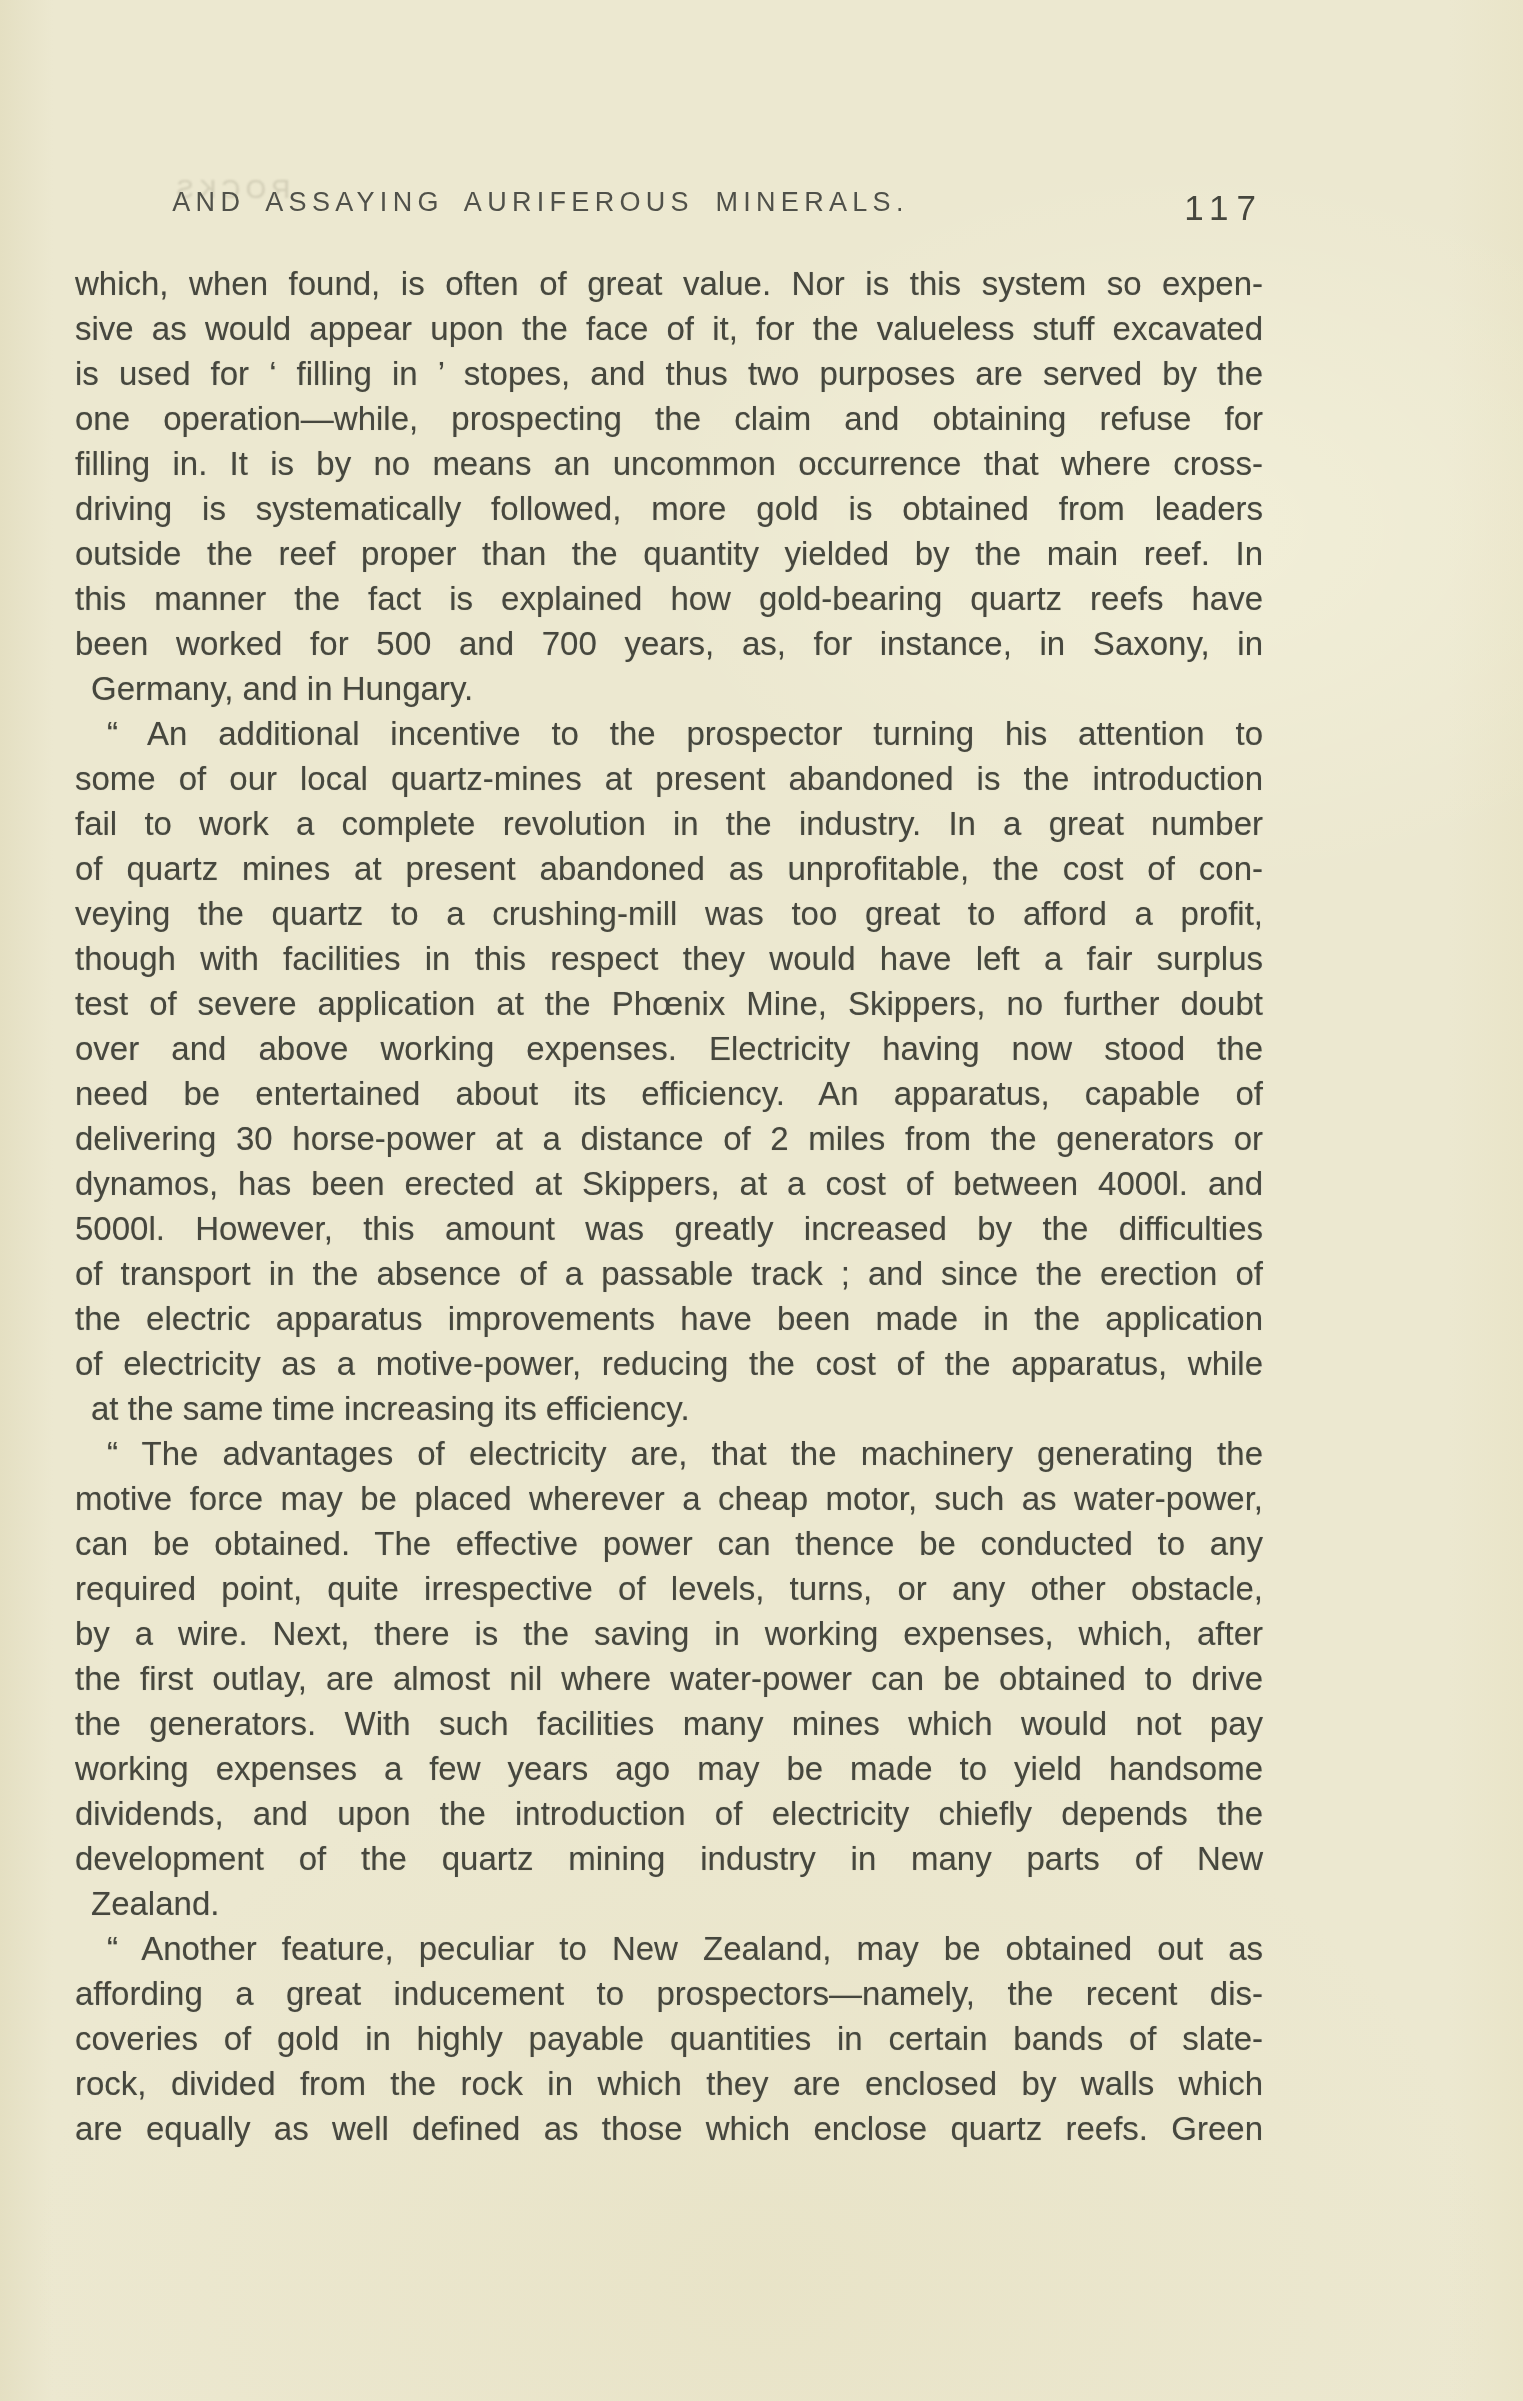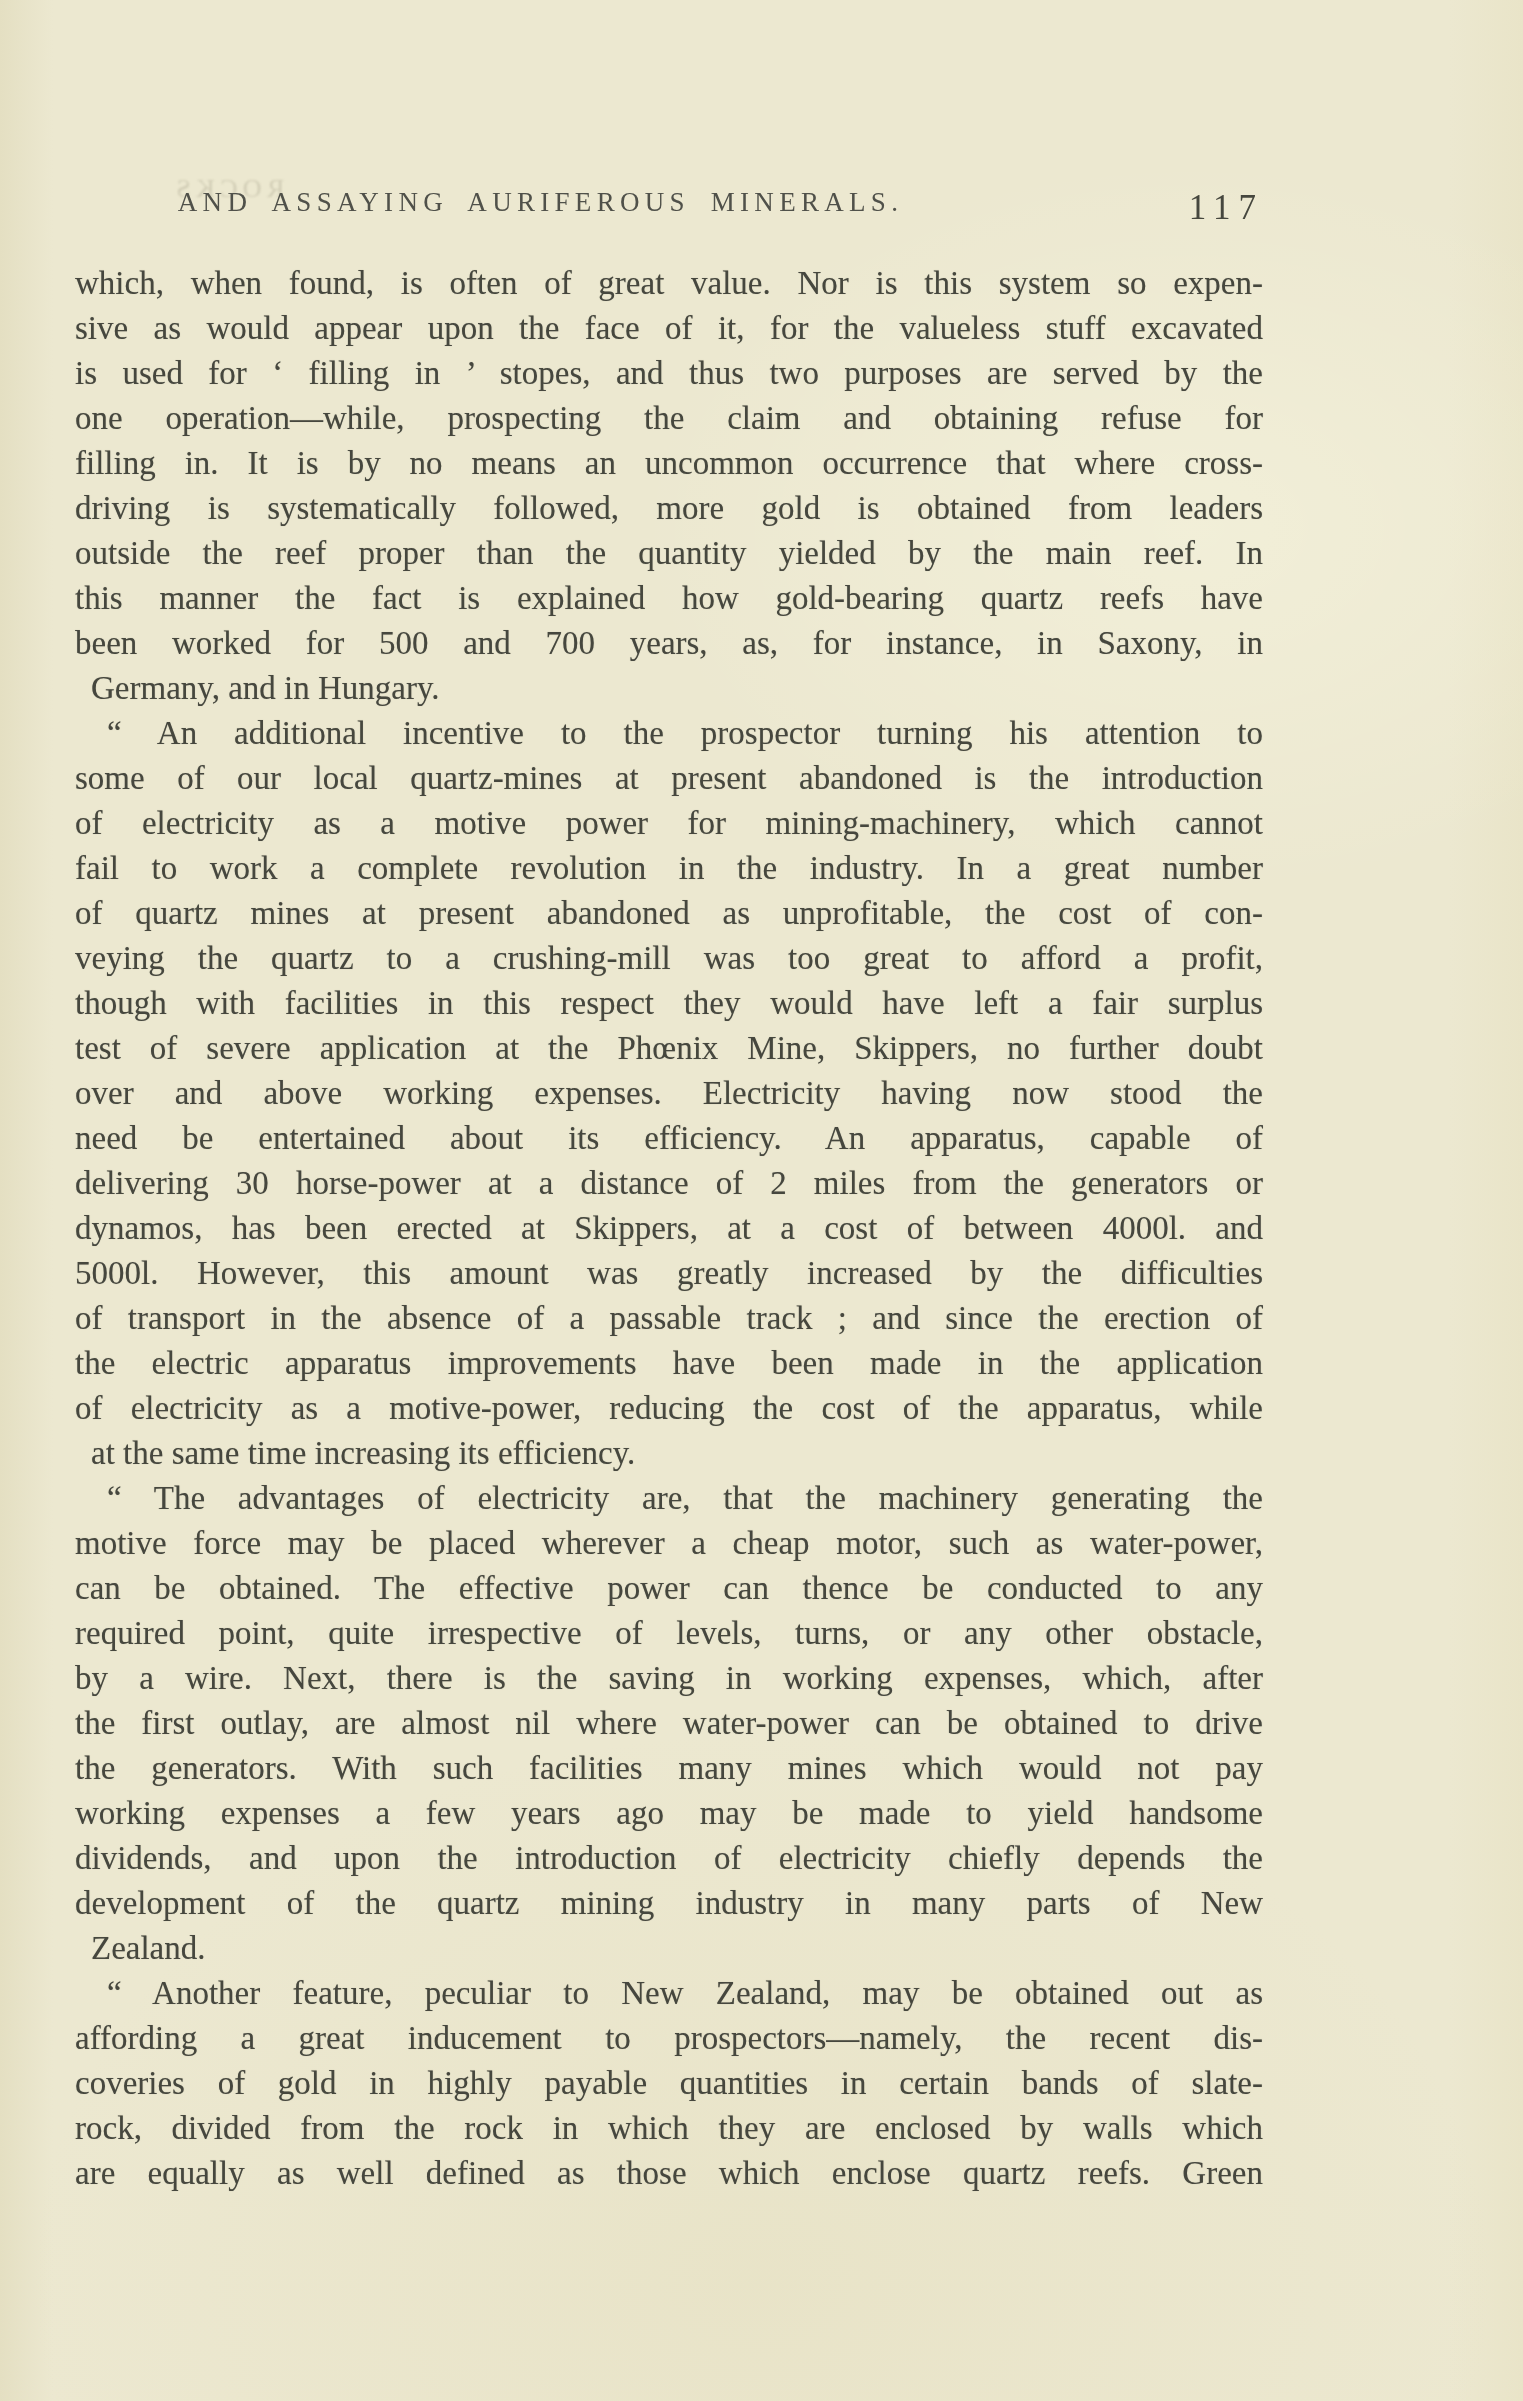--- a/index.html
+++ b/index.html
@@ -13,21 +13,21 @@
     position:relative;
     width:1524px;
     height:2401px;
     margin:0 auto;
     overflow:hidden;
     background:
       radial-gradient(ellipse 791px 527px at 78% 22%, rgba(255,255,235,0.30), rgba(255,255,235,0) 70%),
       radial-gradient(ellipse 1054px 791px at 50% 95%, rgba(210,200,150,0.14), rgba(210,200,150,0) 70%),
       linear-gradient(90deg, var(--paper-edge) 0px, var(--paper) 53px, var(--paper) 1449px, #e9e4c8 1524px),
       var(--paper);
-    font-family:Liberation Serif, serif;
+    font-family:Liberation Sans, sans-serif;
     color:var(--ink);
   }
   
   .ghost{
     position:absolute;
     left:171px; top:174px;
     font-size:26px;
     letter-spacing:5.3px;
     color:rgba(115,110,88,0.22);
     transform:scaleX(-1);
@@ -86,21 +86,20 @@
       <div class="line">is used for ‘ filling in ’ stopes, and thus two purposes are served by the</div>
       <div class="line">one operation—while, prospecting the claim and obtaining refuse for</div>
       <div class="line">filling in.  It is by no means an uncommon occurrence that where cross-</div>
       <div class="line">driving is systematically followed, more gold is obtained from leaders</div>
       <div class="line">outside the reef proper than the quantity yielded by the main reef.  In</div>
       <div class="line">this manner the fact is explained how gold-bearing quartz reefs have</div>
       <div class="line">been worked for 500 and 700 years, as, for instance, in Saxony, in</div>
       <div class="line last">Germany, and in Hungary.</div>
       <div class="line indent">“ An additional incentive to the prospector turning his attention to</div>
       <div class="line">some of our local quartz-mines at present abandoned is the introduction</div>
-      <div class="line">of electricity as a motive power for mining-machinery, which cannot</div>
       <div class="line">fail to work a complete revolution in the industry.  In a great number</div>
       <div class="line">of quartz mines at present abandoned as unprofitable, the cost of con-</div>
       <div class="line">veying the quartz to a crushing-mill was too great to afford a profit,</div>
       <div class="line">though with facilities in this respect they would have left a fair surplus</div>
       <div class="line">test of severe application at the Phœnix Mine, Skippers, no further doubt</div>
       <div class="line">over and above working expenses.  Electricity having now stood the</div>
       <div class="line">need be entertained about its efficiency.  An apparatus, capable of</div>
       <div class="line">delivering 30 horse-power at a distance of 2 miles from the generators or</div>
       <div class="line">dynamos, has been erected at Skippers, at a cost of between 4000l. and</div>
       <div class="line">5000l.  However, this amount was greatly increased by the difficulties</div>

